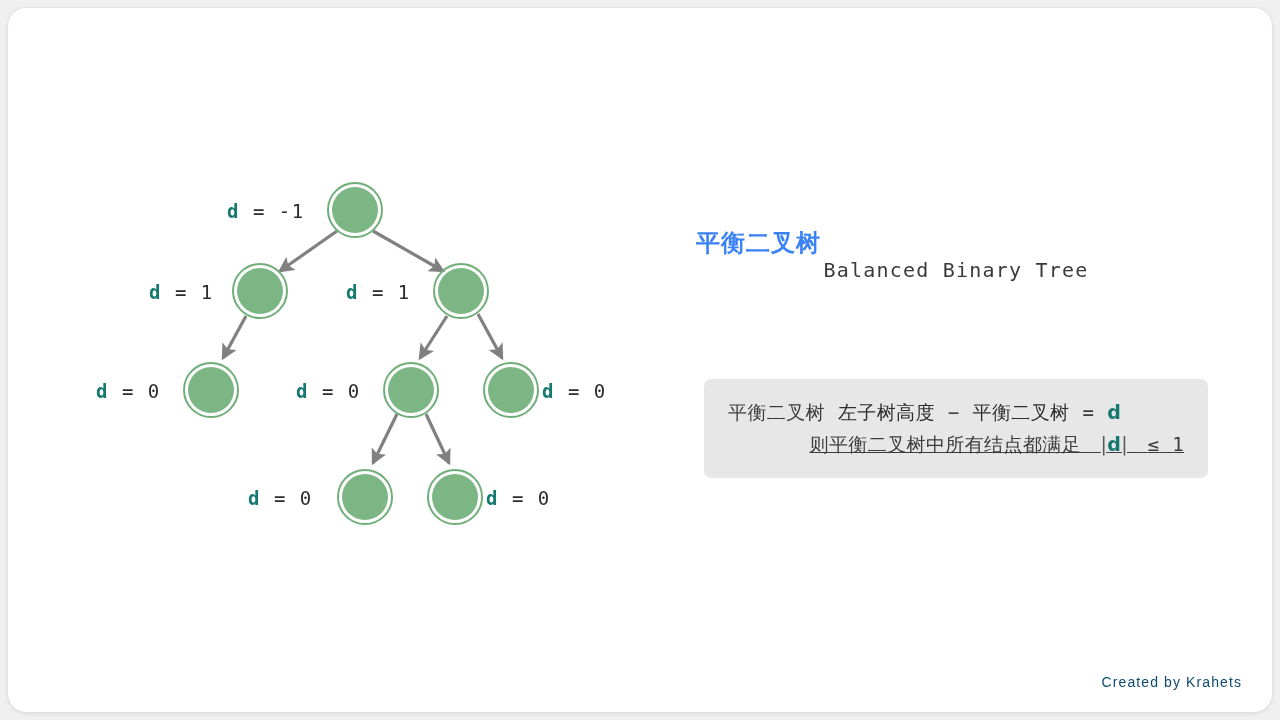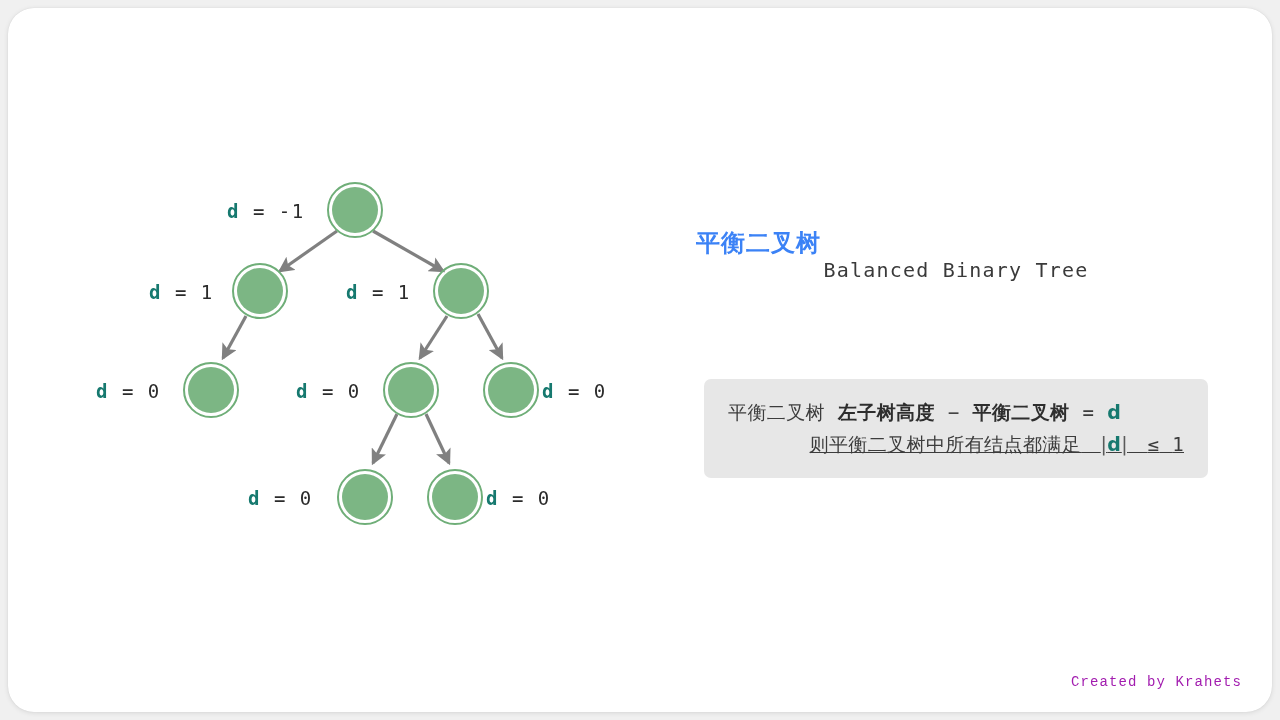--- a/index.html
+++ b/index.html
@@ -15,21 +15,21 @@
     font-family: "DejaVu Sans", sans-serif;
   }
 
   #canvas {
     position: absolute;
     left: 8px;
     top: 8px;
     width: 1264px;
     height: 704px;
     background: #ffffff;
-    border-radius: 26px;
+    border-radius: 18px;
     box-shadow: 0 1px 5px rgba(0,0,0,0.10), 0 0 1px rgba(0,0,0,0.12);
     overflow: hidden;
     padding-left: 44px;
   }
 
   
   #tree-svg {
     position: absolute;
     left: 0;
     top: 0;
@@ -91,34 +91,34 @@
 
   .info-line {
     font-family: "DejaVu Sans", sans-serif;
     font-size: 19px;
     color: #3c3c3c;
     line-height: 32px;
     white-space: nowrap;
     letter-spacing: 0.4px;
   }
   .info-line.second { text-align: right; text-decoration: underline; }
-  .info-line .bold { font-weight: bold; color: #2e2e2e; }
+  .info-line .bold { font-weight: normal; color: #2e2e2e; }
   .info-line .dvar { color: #16796f; font-weight: bold; }
   .info-line .op   { font-family: "DejaVu Sans Mono", monospace; color: #3c3c3c; }
   .info-line .bar  { color: #5a5a5a; font-weight: normal; }
 
   
   #footer {
     position: absolute;
     right: 30px;
     bottom: 22px;
-    font-family: Liberation Mono, monospace;
+    font-family: Liberation Sans, sans-serif;
     font-size: 14px;
     letter-spacing: 1.1px;
-    color: #a21caf;
+    color: #0c4a6e;
   }
 </style>
 </head>
 <body>
 
 <div id="canvas">
 
   <svg id="tree-svg" viewBox="0 0 1264 704" xmlns="http://www.w3.org/2000/svg">
     <defs>
       <marker id="arrowhead" markerWidth="5" markerHeight="5" refX="4.2" refY="2.5" orient="auto" markerUnits="strokeWidth">

